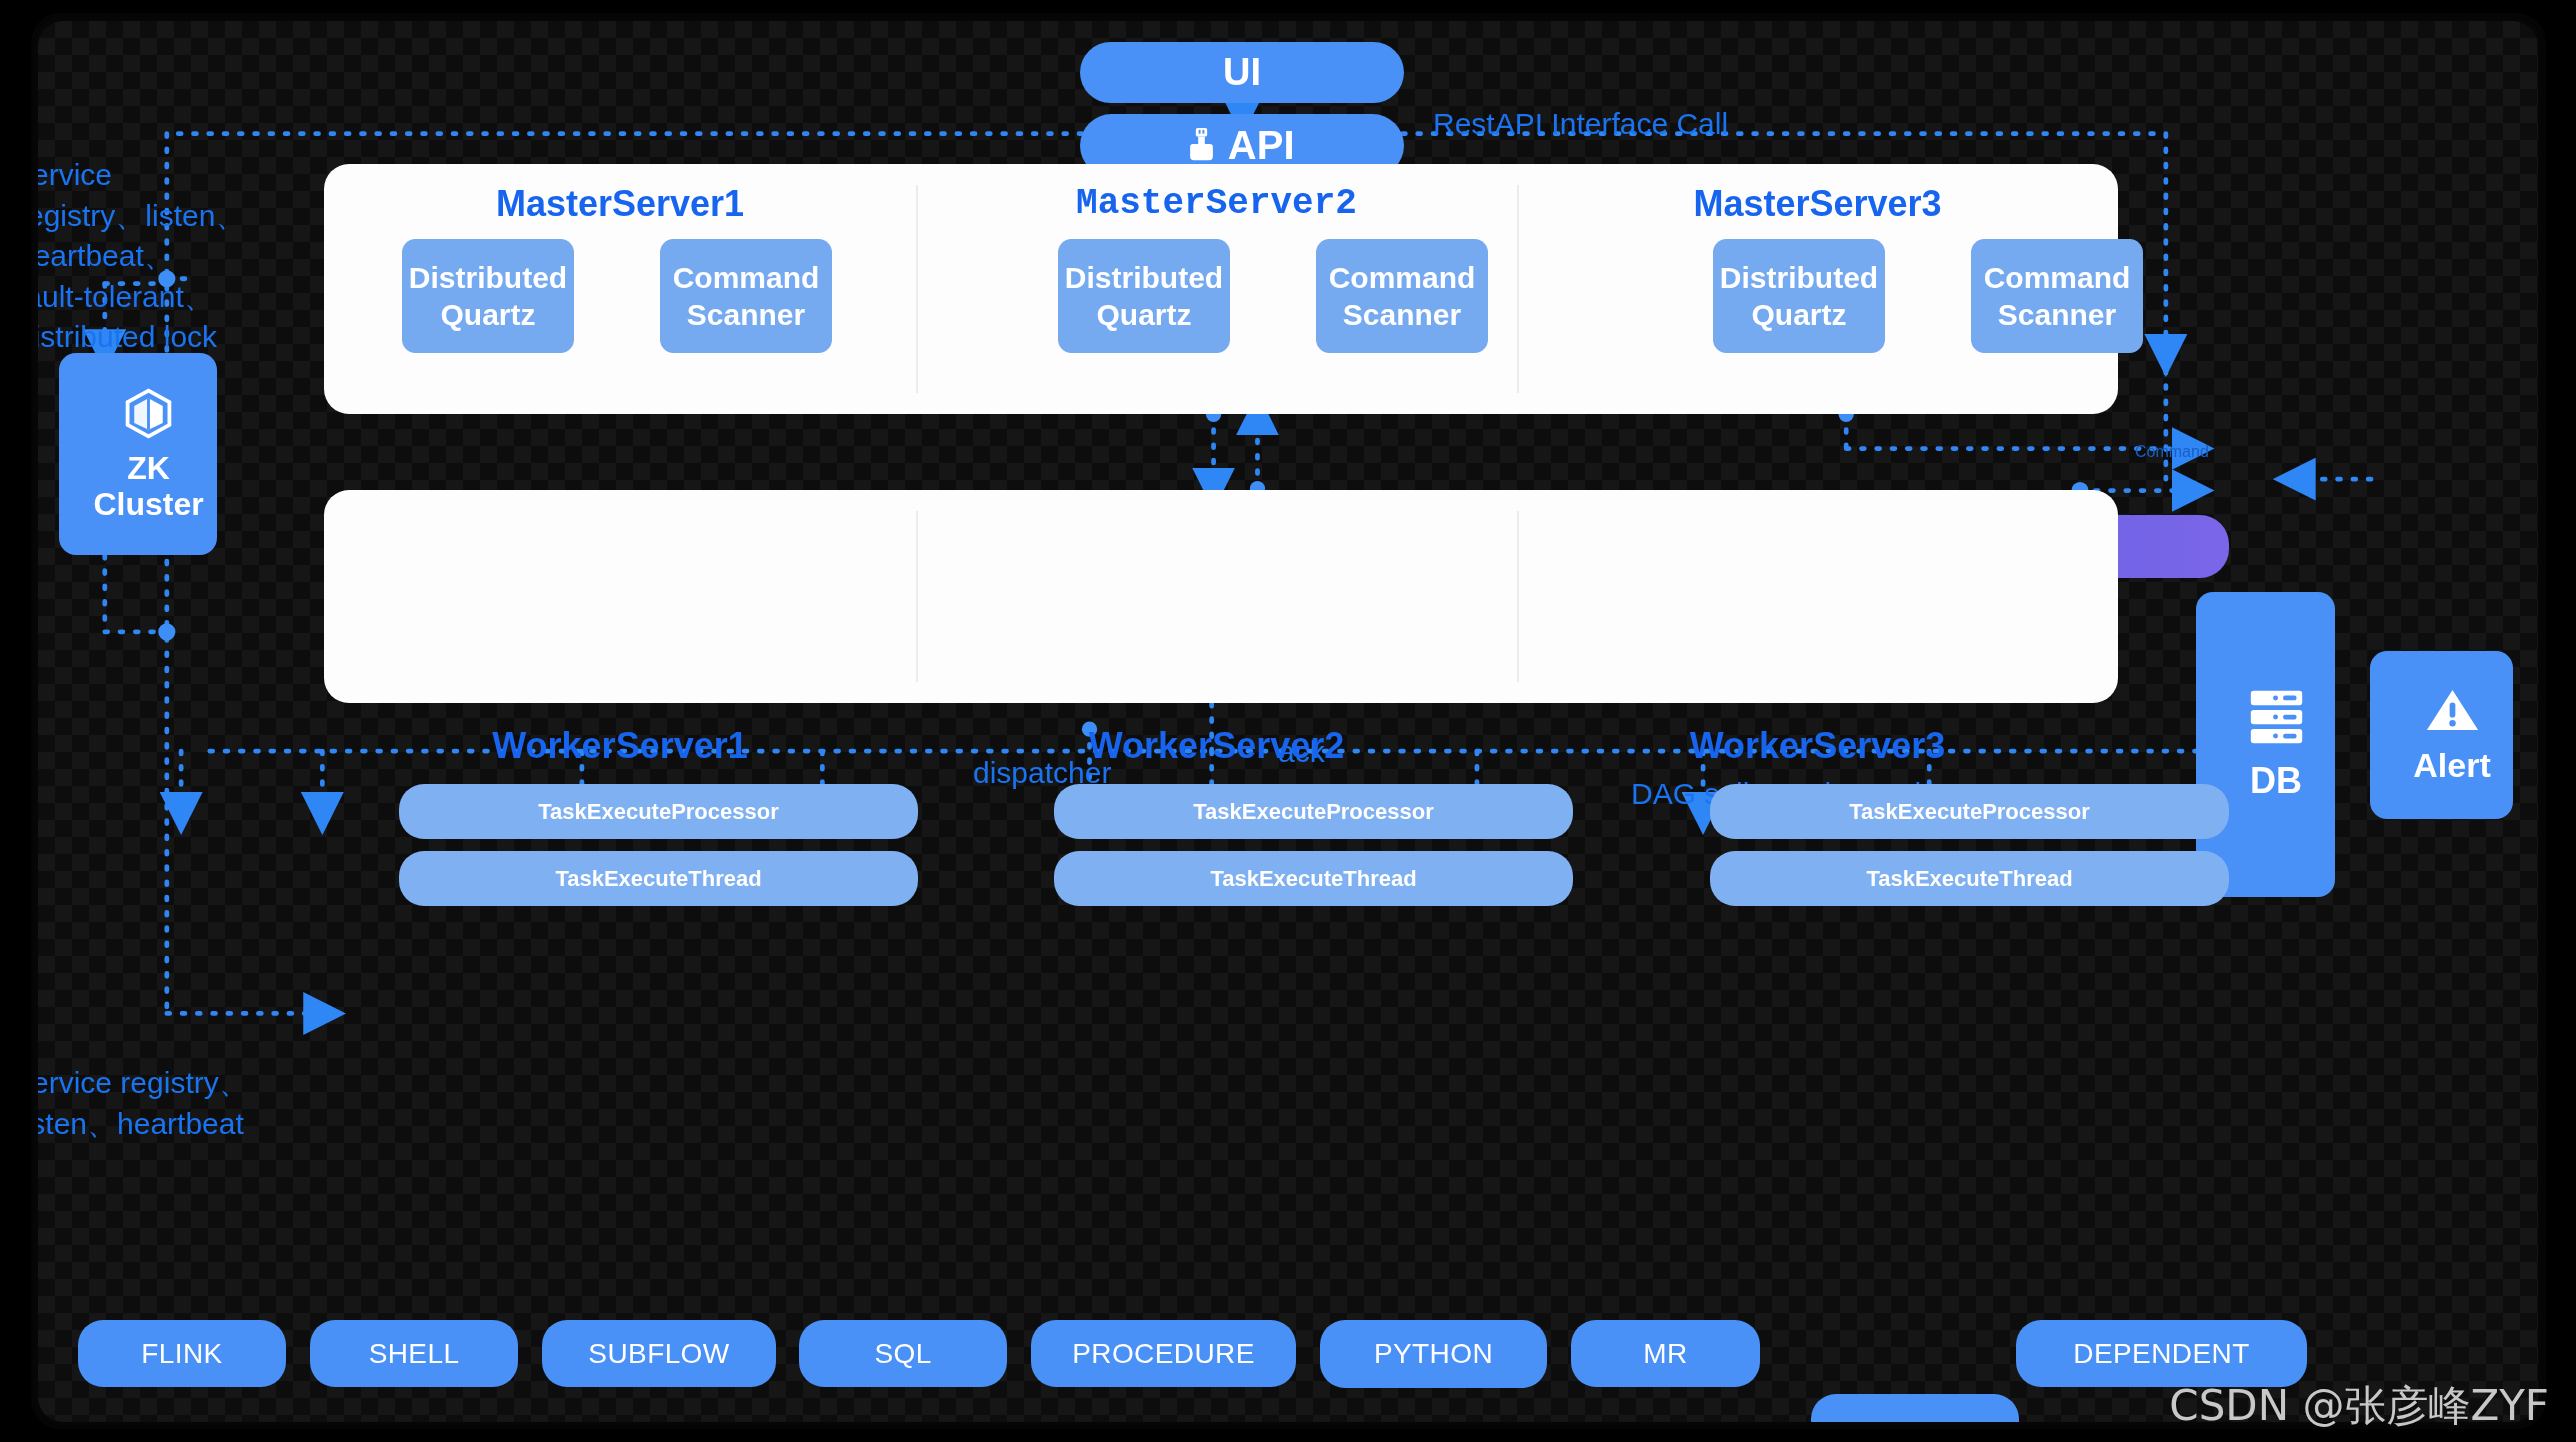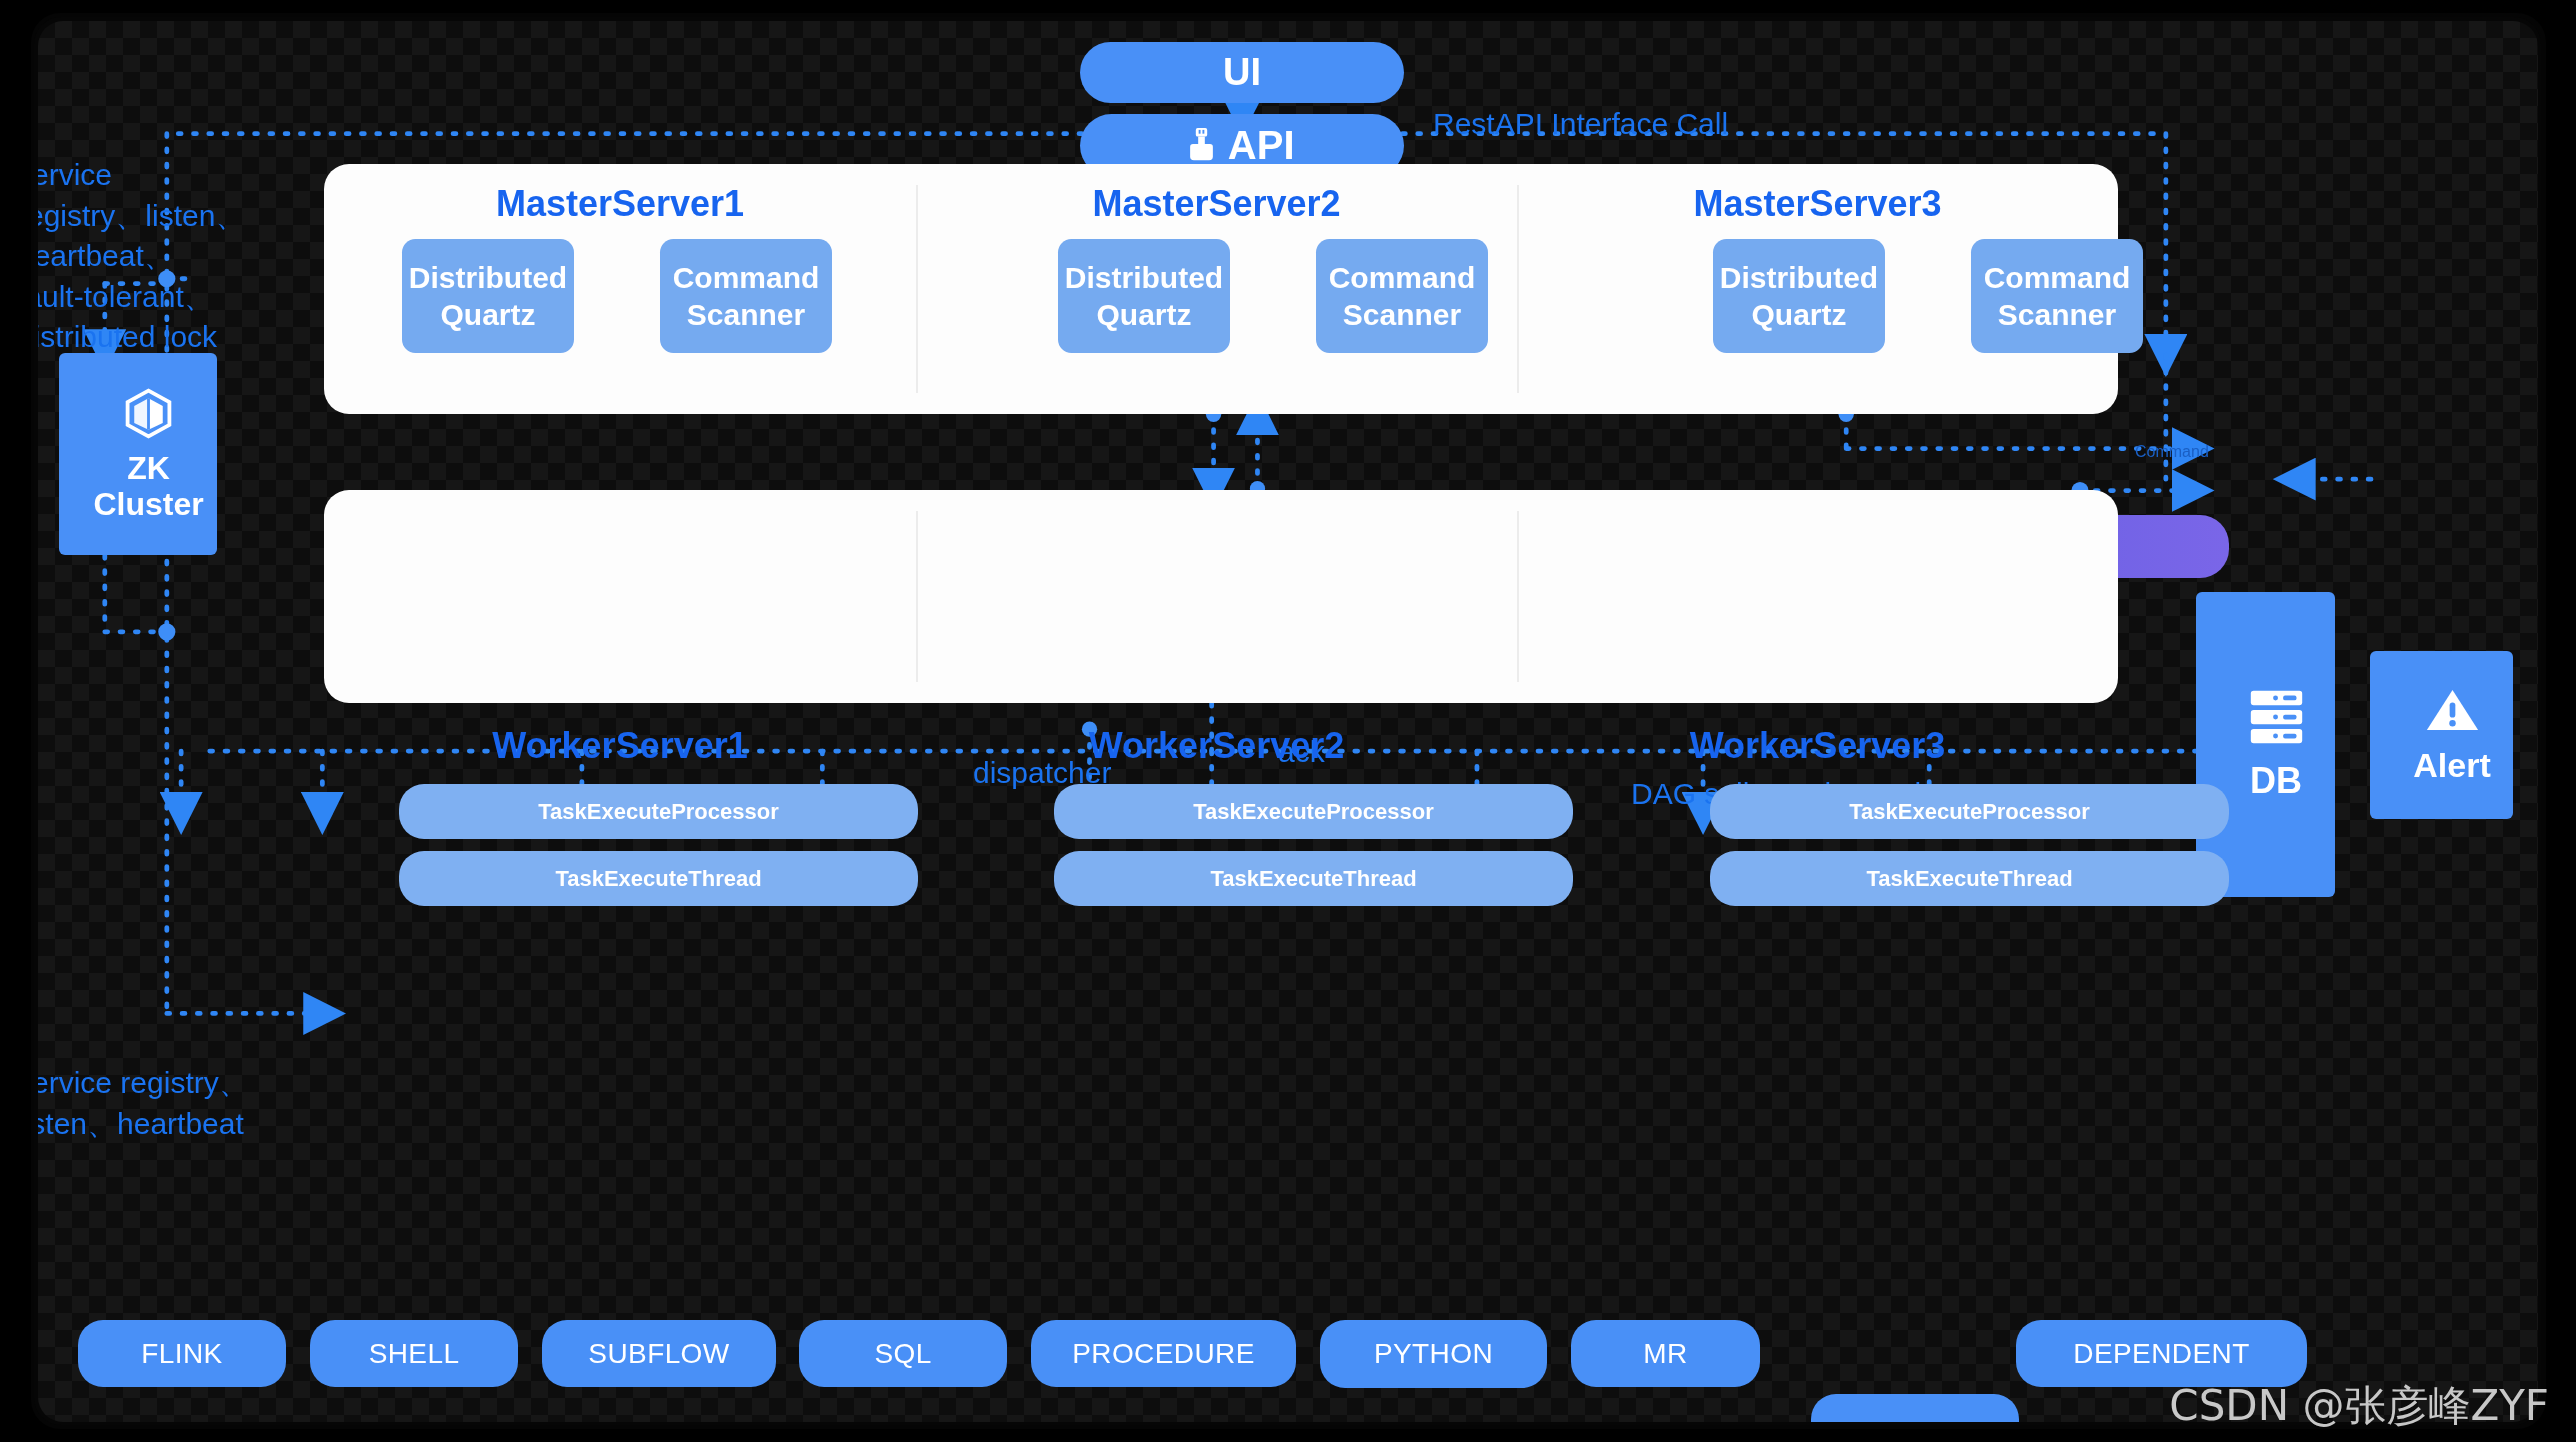--- a/index.html
+++ b/index.html
@@ -18,21 +18,21 @@
     background-size:34px 34px;
     background-position:0 0, 17px 17px;
     overflow:hidden;
   }
   #shadowstack{position:absolute;left:34px;top:17px;width:2507px;height:1408px;border-radius:27px;background:#060606;}
   #shadowstack2{position:absolute;left:30.5px;top:13.4px;width:2515px;height:1416px;border-radius:29px;background:#050505;}
 
   .node{position:absolute;box-sizing:border-box;display:flex;align-items:center;justify-content:center;
         color:#fff;font-weight:700;text-align:center;line-height:1.12;}
   .pill{background:#4990f7;border-radius:32px;}
-  .rounded{background:#4990f7;border-radius:6px;padding-left:21px;}
+  .rounded{background:#4990f7;border-radius:17px;padding-left:21px;}
 
   
   .panel{position:absolute;background:#fdfdfd;border-radius:25px;box-sizing:border-box;}
   .panel-col-divider{position:absolute;top:21px;bottom:21px;width:1.9px;background:#ececec;}
 
   .srv-title{position:absolute;color:#1764ef;font-size:36px;font-weight:700;text-align:center;white-space:nowrap;}
 
   .subbox{position:absolute;background:#75aaf0;border-radius:13.4px;display:flex;align-items:center;
           justify-content:center;color:#fff;font-size:30px;font-weight:700;line-height:1.25;text-align:center;box-sizing:border-box;}
   .schedbar{position:absolute;border-radius:29px;background:linear-gradient(90deg,#5b5be0,#7a66e8);
@@ -197,21 +197,21 @@
     <svg width="46" height="32" viewBox="0 0 48 34">
       <path d="M8,7 a7,7 0 0 0 0,9" fill="none" stroke="#fff" stroke-width="3"></path>
       <rect x="14" y="3" width="22" height="8" rx="3" fill="#fff"></rect>
       <rect x="14" y="13" width="22" height="8" rx="3" fill="#fff"></rect>
       <rect x="14" y="23" width="22" height="8" rx="3" fill="#fff"></rect>
       <path d="M40,14 a6,6 0 0 1 0,8" fill="none" stroke="#fff" stroke-width="3"></path>
     </svg>
     <span>Scheduler</span>
   </div>
 
-  <div class="srv-title" style="left:878px;top:162px;width:601px;">MasterServer2</div>
+  <div class="srv-title" style="left:878px;top:162px;width:601px;font-family:Liberation Mono, monospace;">MasterServer2</div>
   <div class="subbox" style="left:1020px;top:218px;width:172px;height:114px;white-space:pre-line;">Distributed
 Quartz</div>
   <div class="subbox" style="left:1278px;top:218px;width:172px;height:114px;white-space:pre-line;">Command
 Scanner</div>
   <div class="schedbar" style="left:1016px;top:494px;width:519px;height:63px;">
     <svg width="46" height="32" viewBox="0 0 48 34">
       <path d="M8,7 a7,7 0 0 0 0,9" fill="none" stroke="#fff" stroke-width="3"></path>
       <rect x="14" y="3" width="22" height="8" rx="3" fill="#fff"></rect>
       <rect x="14" y="13" width="22" height="8" rx="3" fill="#fff"></rect>
       <rect x="14" y="23" width="22" height="8" rx="3" fill="#fff"></rect>

